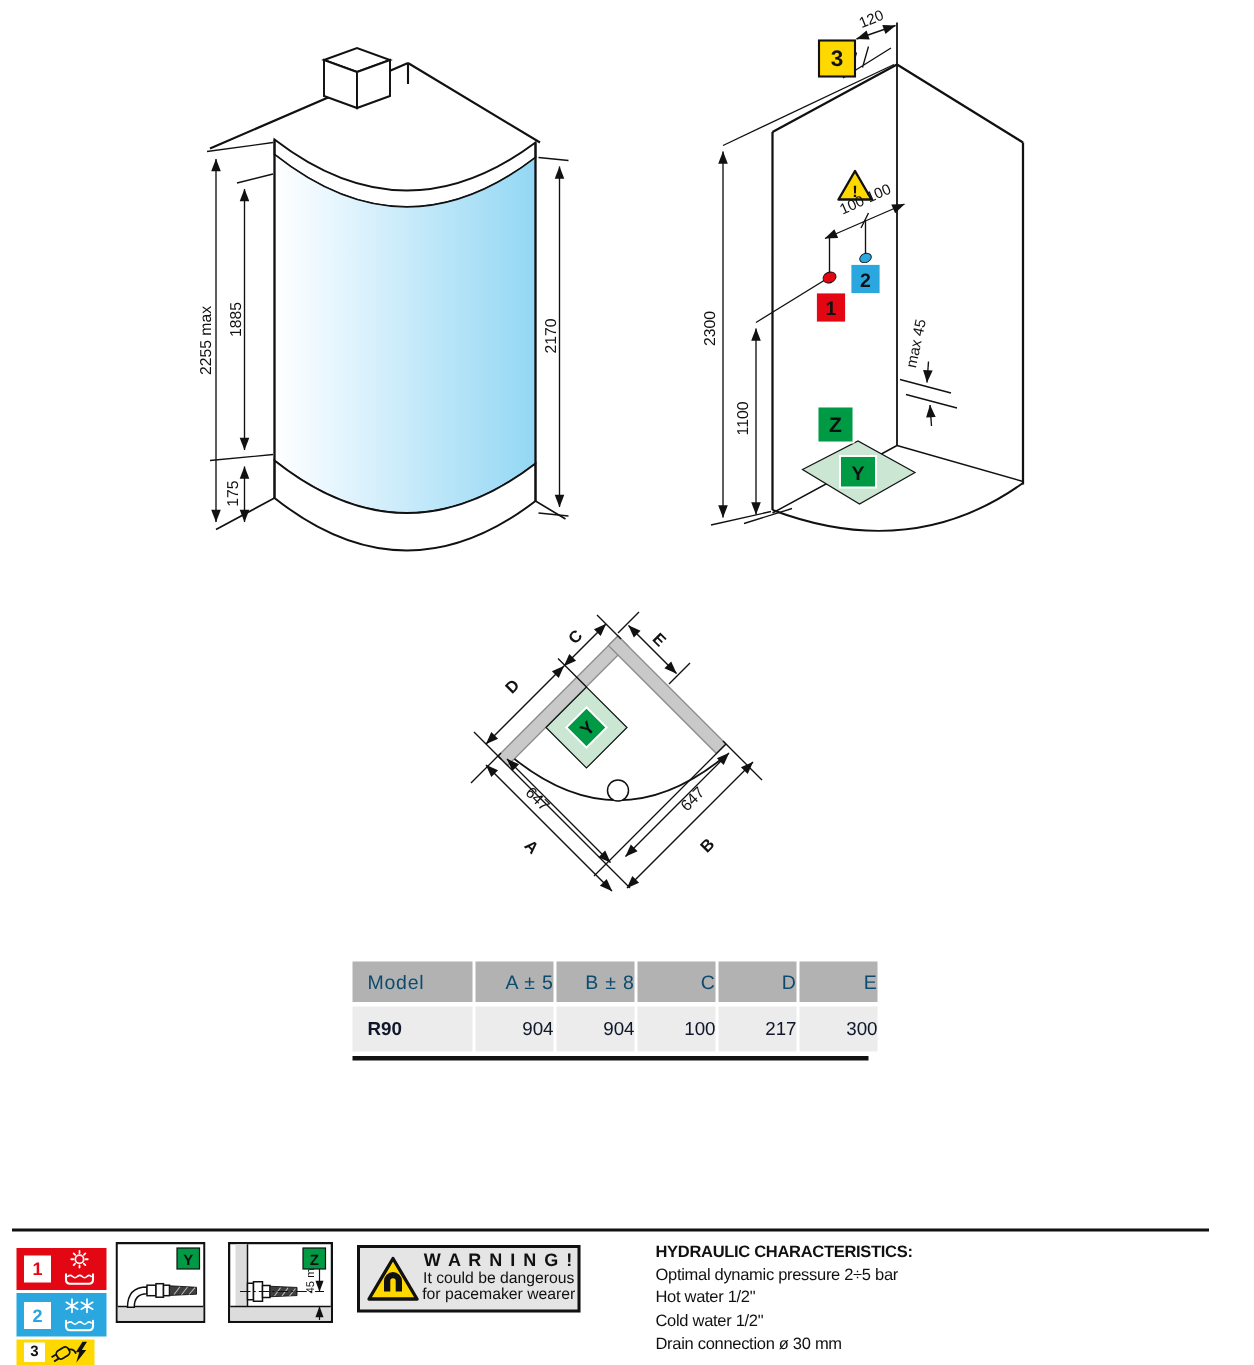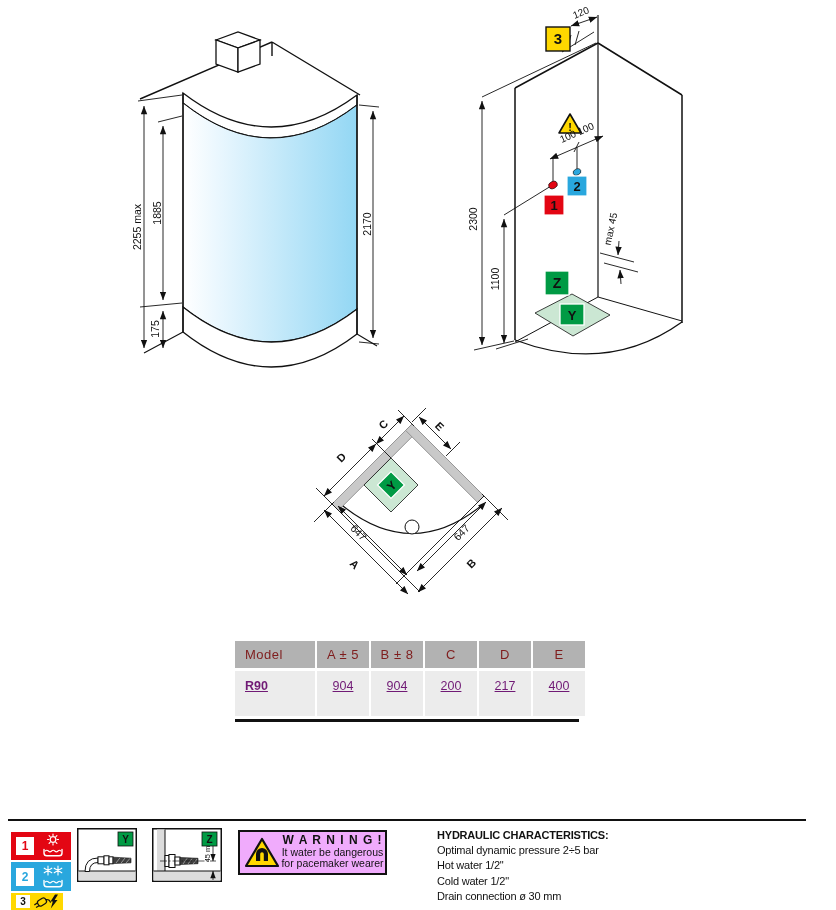--- a/index.html
+++ b/index.html
@@ -4,30 +4,30 @@
 <style>
   html,body{margin:0;padding:0;background:#fff;}
   body{font-family:"Liberation Sans",sans-serif;color:#111;}
   .page{position:relative;width:836px;height:910px;background:#fff;overflow:hidden;}
   svg text{font-family:"Liberation Sans",sans-serif;fill:#111;}
   .abs{position:absolute;}
   
   .spec-table{position:absolute;left:235px;top:641px;width:344px;border-bottom:3px solid #111;padding-bottom:3px;}
   .trow{display:grid;grid-template-columns:80px 52px 52px 52px 52px 52px;gap:2px;}
   .trow + .trow{margin-top:3px;}
-  .trow .cell{height:27px;line-height:27px;font-size:13px;text-align:center;}
-  .thead .cell{background:#b2b2b2;color:#7f1d1d;letter-spacing:.5px;}
-  .tbody .cell{background:#ececec;color:#701a75;height:45px;line-height:30px;font-size:12.5px;text-decoration:underline;}
+  .trow .cell{height:27px;line-height:27px;font-size:13px;text-align:right;}
+  .thead .cell{background:#b2b2b2;color:#0c4a6e;letter-spacing:.5px;}
+  .tbody .cell{background:#ececec;color:#0f172a;height:30px;line-height:30px;font-size:12.5px;}
   .cell.model{text-align:left;padding-left:10px;}
   .tbody .cell.model{font-weight:bold;}
   
   .rule{position:absolute;left:8px;top:819px;width:798px;height:2px;background:#111;}
   .legend-badge{position:absolute;display:flex;align-items:center;}
   .legend-badge .numbox{background:#fff;display:flex;align-items:center;justify-content:center;font-weight:bold;}
-  .warn-box{position:absolute;left:238px;top:830px;width:149px;height:45px;border:2px solid #111;box-sizing:border-box;display:flex;align-items:center;background:#f0abfc;}
+  .warn-box{position:absolute;left:238px;top:830px;width:149px;height:45px;border:2px solid #111;box-sizing:border-box;display:flex;align-items:center;background:#e5e5e5;}
   .warn-text{flex:1;text-align:center;line-height:11.5px;}
   .warn-title{font-weight:bold;font-size:12px;letter-spacing:1px;}
   .warn-line{font-size:10.5px;}
   .chars{position:absolute;top:828px;font-size:11px;line-height:15.2px;letter-spacing:-.2px;white-space:nowrap;}
   .chars .t{font-weight:bold;}
   .hydraulic{left:437px;}
   .electrical{left:622px;}
 </style>
 </head>
 <body>
@@ -185,23 +185,23 @@
       <div class="cell">A ± 5</div>
       <div class="cell">B ± 8</div>
       <div class="cell">C</div>
       <div class="cell">D</div>
       <div class="cell">E</div>
     </div>
     <div class="trow tbody">
       <div class="cell model">R90</div>
       <div class="cell">904</div>
       <div class="cell">904</div>
-      <div class="cell">200</div>
+      <div class="cell">100</div>
       <div class="cell">217</div>
-      <div class="cell">400</div>
+      <div class="cell">300</div>
     </div>
   </div>
 
   <div class="rule"></div>
 
   <div class="legend-badge" style="left:11px;top:832px;width:60px;height:28px;background:#e30613;">
     <div class="numbox" style="width:18px;height:18px;margin-left:5px;font-size:12px;color:#e30613;">1</div>
     <svg width="26" height="26" style="margin-left:6px" viewBox="0 0 26 26">
       <g stroke="#fff" fill="none" stroke-width="1.2" stroke-linecap="round">
         <circle cx="13" cy="6.5" r="2.8"></circle>
@@ -278,21 +278,21 @@
     <text x="57.5" y="15" font-size="10" font-weight="bold" fill="#fff" text-anchor="middle">Z</text>
   </svg>
 
   <div class="warn-box">
     <svg width="36" height="33" viewBox="0 0 36 33" style="margin-left:4px;flex:0 0 auto">
       <polygon points="18,3 34,30 2,30" fill="#ffd800" stroke="#111" stroke-width="2.2" stroke-linejoin="round"></polygon>
       <path d="M12,25 L12,18 A6,6 0 0 1 24,18 L24,25 L19.8,25 L19.8,18 A1.8,1.8 0 0 0 16.2,18 L16.2,25 Z" fill="#111"></path>
     </svg>
     <div class="warn-text">
       <div class="warn-title">W A R N I N G !</div>
-      <div class="warn-line">It water be dangerous</div>
+      <div class="warn-line">It could be dangerous</div>
       <div class="warn-line">for pacemaker wearer</div>
     </div>
   </div>
 
   <div class="chars hydraulic">
     <div class="t">HYDRAULIC CHARACTERISTICS:</div>
     <div>Optimal dynamic pressure 2÷5 bar</div>
     <div>Hot water 1/2"</div>
     <div>Cold water 1/2"</div>
     <div>Drain connection ø 30 mm</div>

